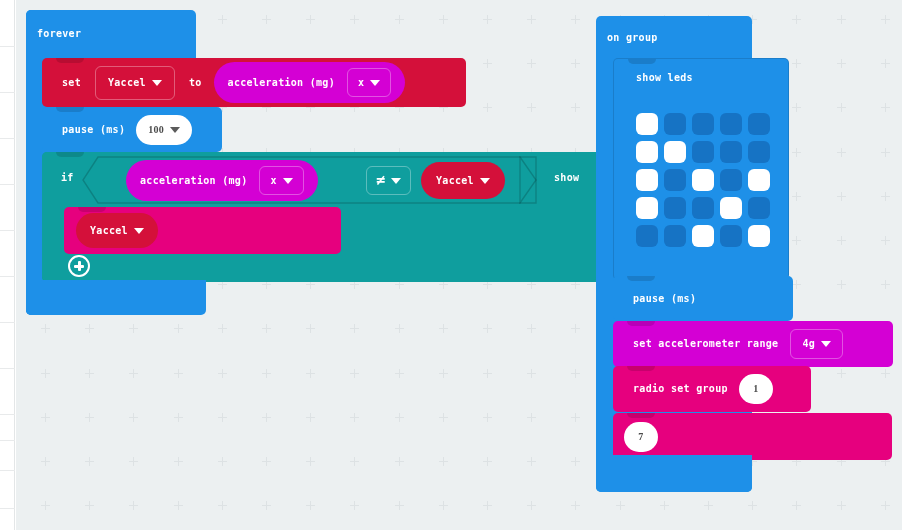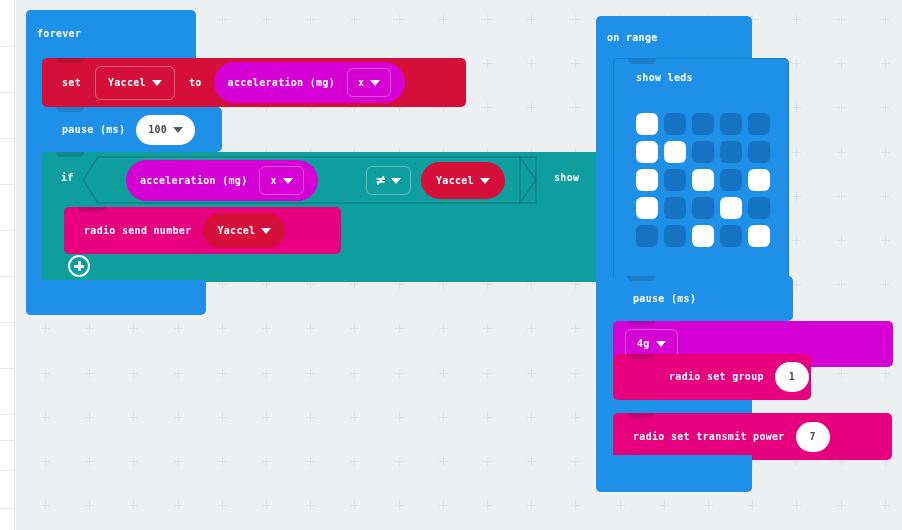--- a/index.html
+++ b/index.html
@@ -58,21 +58,21 @@
          background:rgba(0,0,0,.13);border-radius:0 0 7px 7px;}
 
   
   .oval{border-radius:999px;display:inline-flex;align-items:center;justify-content:center;}
   
   .field{
     border-radius:6px;display:inline-flex;align-items:center;justify-content:center;
     box-sizing:border-box;
   }
   .field-outline{border:1px solid rgba(255,255,255,.32);background:transparent;}
-  .field-white{background:#ffffff;border-radius:999px;color:#4b4b4b;}
+  .field-white{background:#ffffff;border-radius:999px;color:#4b4b4b;font-family:Liberation Serif, serif;}
   .field-white .lbl{color:#4b4b4b;}
 
   .caret{
     display:inline-block;width:0;height:0;margin-left:6px;
     border-left:5px solid transparent;border-right:5px solid transparent;
     border-top:6px solid #ffffff;
   }
   .caret-dark{border-top-color:#5b5b5b;}
 
   
@@ -413,34 +413,33 @@
 
     <div class="oval red" style="position:absolute;left:405px;top:162px;height:37px;padding:0 15px;">
       <span class="lbl">Yaccel</span>
       <span class="caret"></span>
     </div>
 
     <span class="lbl" style="position:absolute;left:538px;top:173px;">show</span>
 
     <div class="blk stmt pink" style="left:48px;top:207px;width:277px;height:47px;">
       <div class="notch"></div>
-      <span class="lbl" style="margin-left:20px;">radio send number</span>
       <span class="oval red" style="margin-left:12px;height:35px;padding:0 14px;">
         <span class="lbl">Yaccel</span>
         <span class="caret"></span>
       </span>
     </div>
 
     <div class="blk teal" style="left:26px;top:254px;width:554px;height:28px;border-radius:0 0 5px 5px;"></div>
     <div class="plus-icon" style="left:52px;top:255px;"></div>
 
     <div class="blk c-blue" style="left:10px;top:280px;width:180px;height:35px;border-radius:0 0 5px 5px;"></div>
 
     <div class="blk c-blue" style="left:580px;top:16px;width:156px;height:476px;"></div>
-    <div class="lbl" style="position:absolute;left:591px;top:33px;">on range</div>
+    <div class="lbl" style="position:absolute;left:591px;top:33px;">on group</div>
 
     <div class="blk blue" style="left:597px;top:58px;width:176px;height:222px;border-radius:5px;
                 border:1px solid rgba(0,0,0,.13);">
       <div class="notch"></div>
       <span class="lbl" style="position:absolute;left:22px;top:14px;">show leds</span>
       <div class="led-grid" style="left:22px;top:54px;">
           <div class="led on"></div>
           <div class="led off"></div>
           <div class="led off"></div>
           <div class="led off"></div>
@@ -468,37 +467,37 @@
         </div>
     </div>
 
     <div class="blk stmt blue" style="left:597px;top:276px;width:180px;height:45px;">
       <div class="notch"></div>
       <span class="lbl" style="margin-left:20px;">pause (ms)</span>
     </div>
 
     <div class="blk stmt magenta" style="left:597px;top:321px;width:280px;height:46px;">
       <div class="notch"></div>
+      <span class="lbl" style="margin-left:20px;">set accelerometer range</span>
       <span class="field field-outline" style="margin-left:12px;height:30px;padding:0 11px;">
         <span class="lbl">4g</span>
         <span class="caret"></span>
       </span>
     </div>
 
-    <div class="blk stmt pink" style="left:597px;top:354px;width:198px;height:46px;padding-left:36px;">
+    <div class="blk stmt pink" style="left:597px;top:366px;width:198px;height:46px;">
       <div class="notch"></div>
       <span class="lbl" style="margin-left:20px;">radio set group</span>
       <span class="field field-white" style="margin-left:11px;height:30px;min-width:34px;padding:0 11px;">
         <span class="lbl">1</span>
       </span>
     </div>
 
     <div class="blk stmt pink" style="left:597px;top:413px;width:279px;height:47px;">
       <div class="notch"></div>
-      <span class="lbl" style="margin-left:20px;">radio set transmit power</span>
       <span class="field field-white" style="margin-left:11px;height:30px;min-width:34px;padding:0 11px;">
         <span class="lbl">7</span>
       </span>
     </div>
 
     <div class="blk c-blue" style="left:580px;top:455px;width:156px;height:37px;border-radius:0 0 5px 5px;"></div>
   </div>
 </div>
 
 </body></html>

